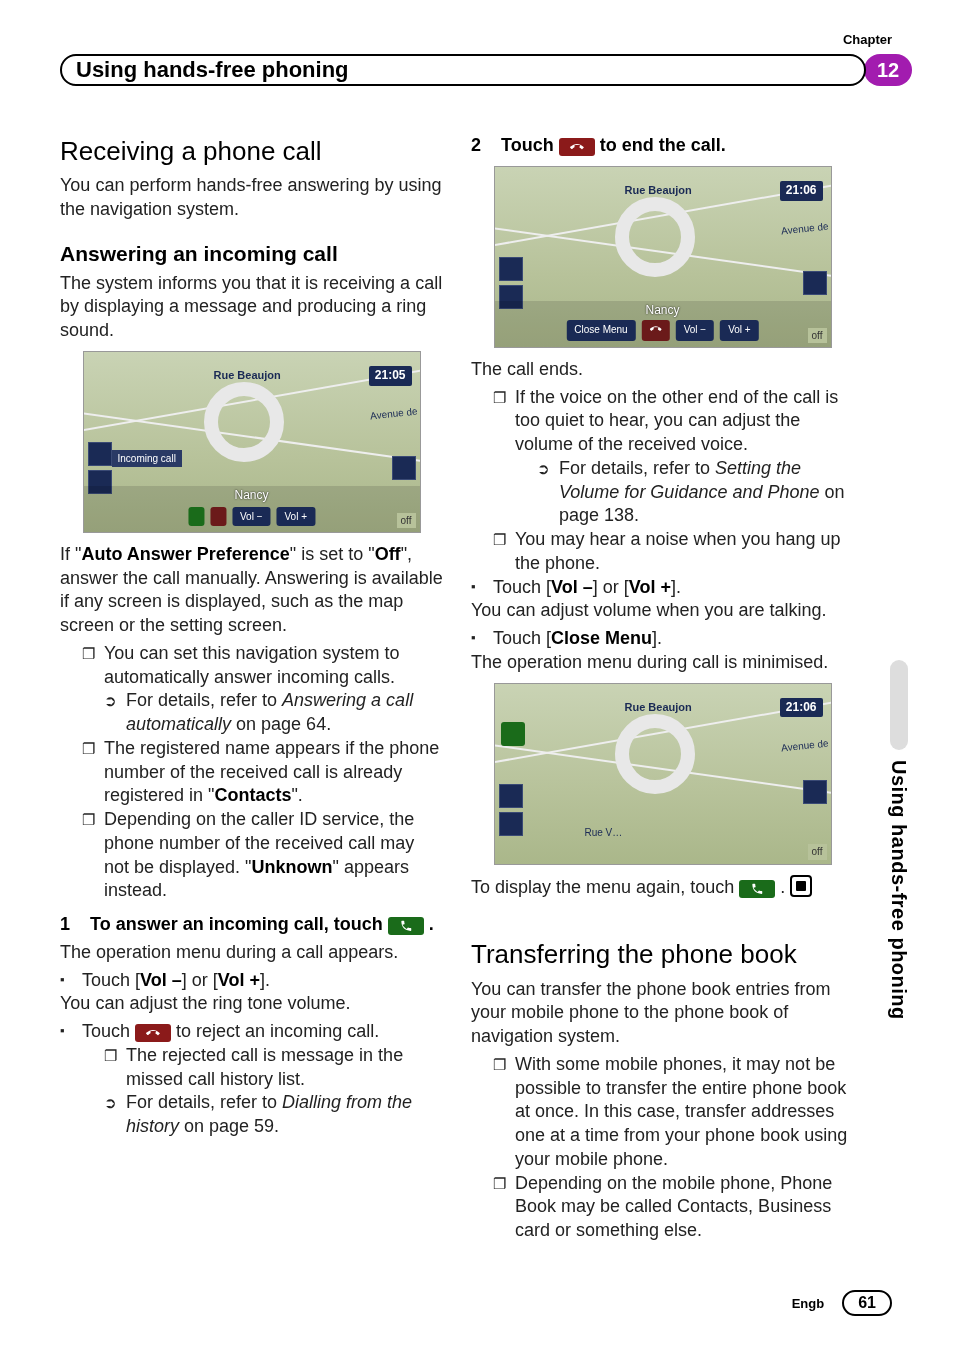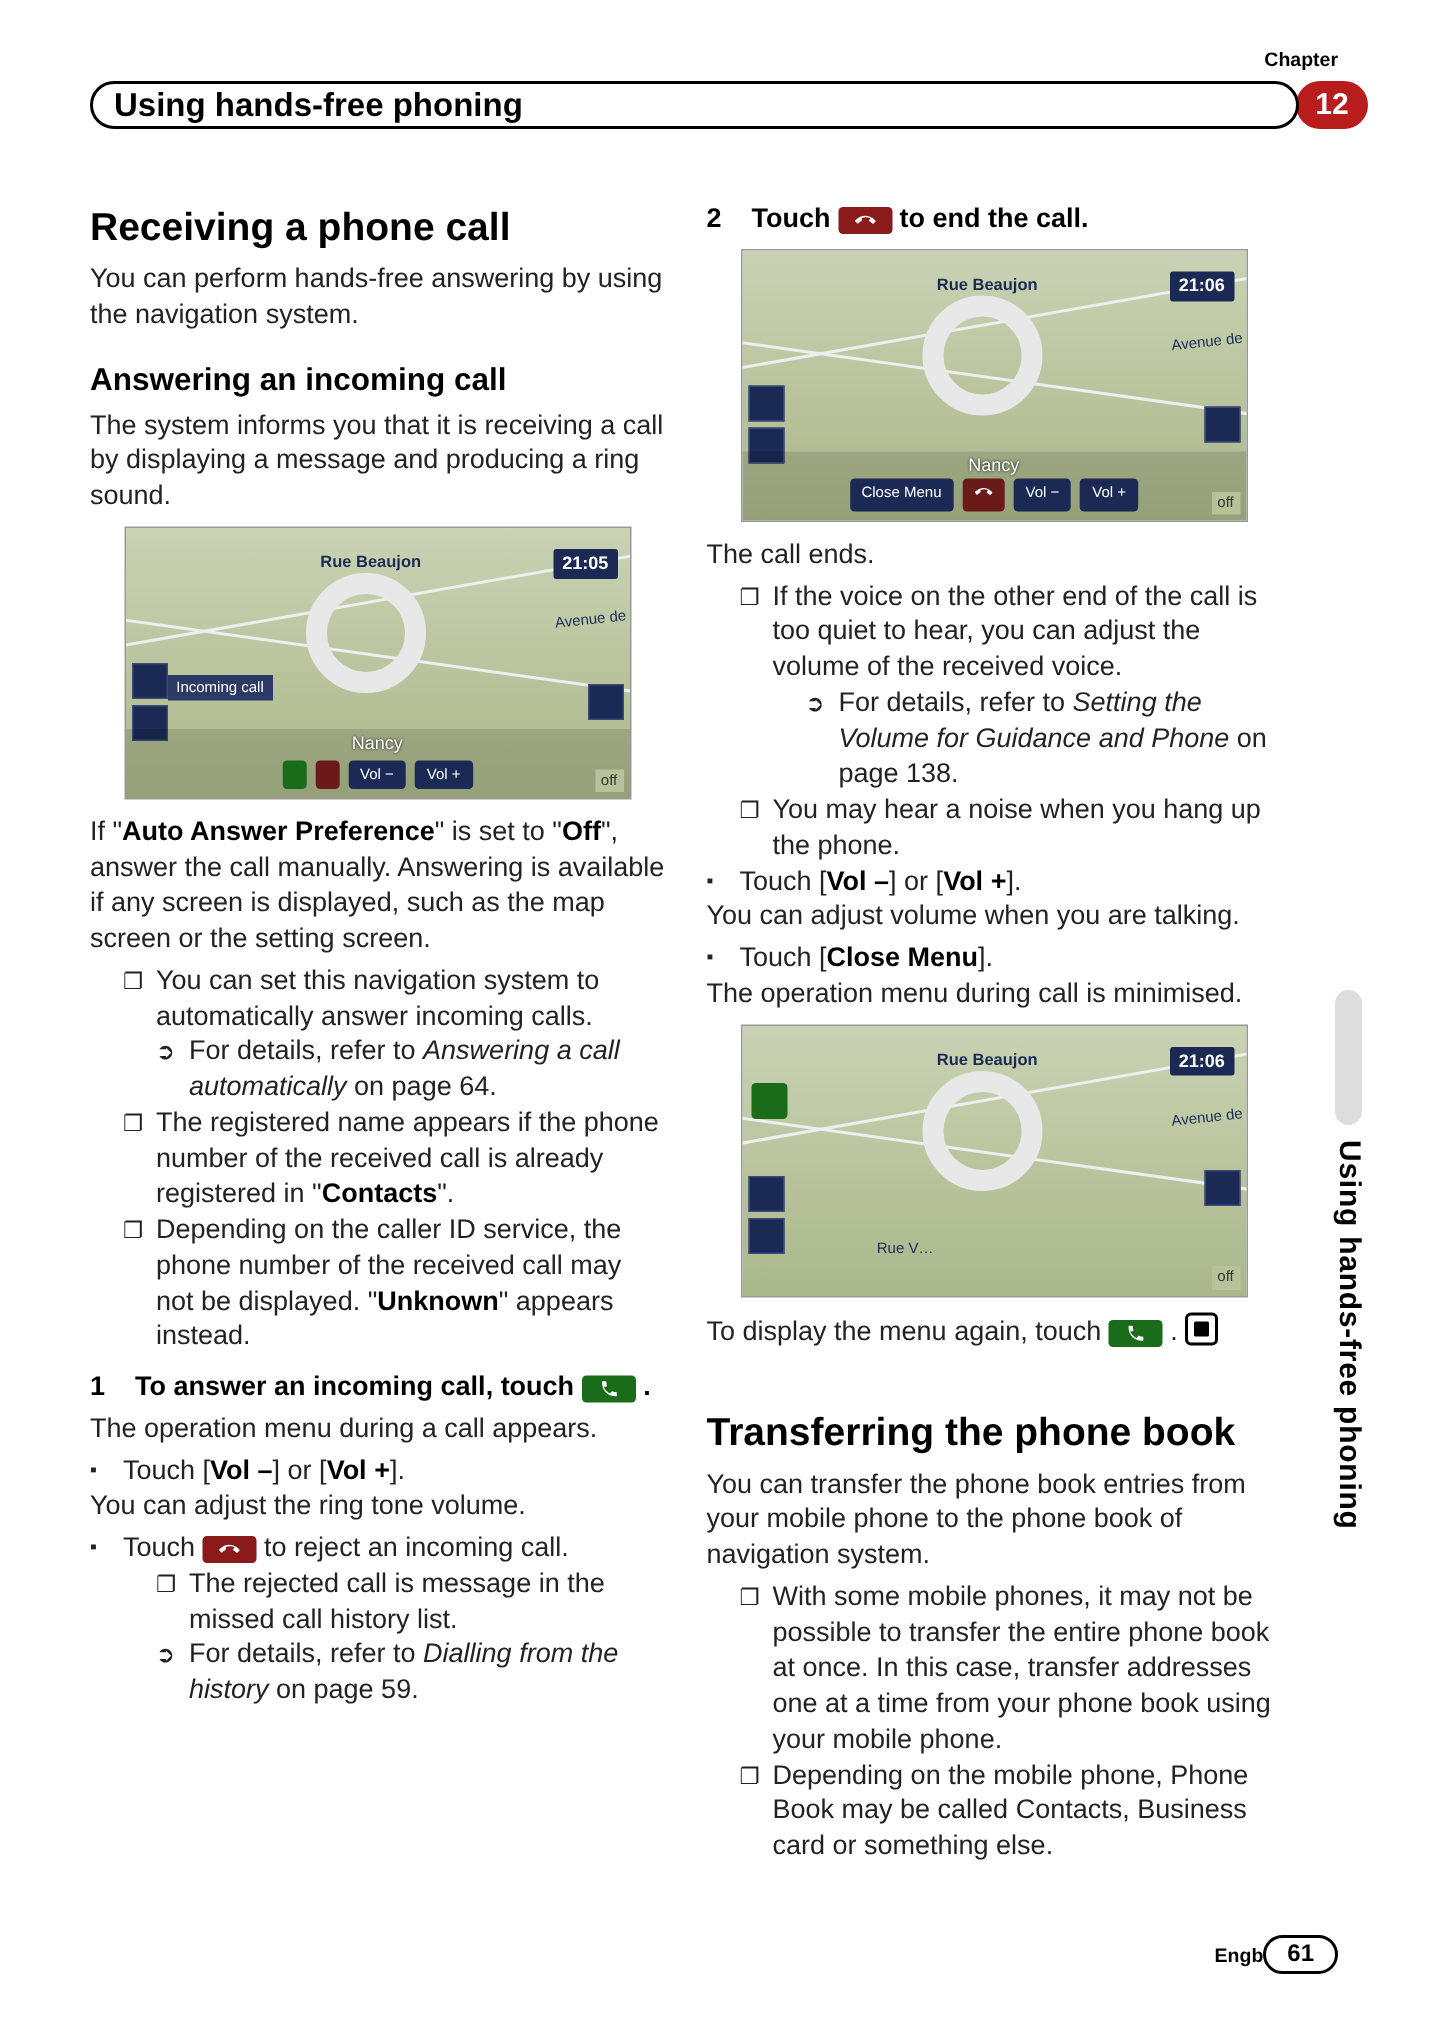--- a/index.html
+++ b/index.html
@@ -26,21 +26,21 @@
     right: 62px;
     font-size: 13px;
     font-weight: bold;
   }
   .chapter-badge {
     position: absolute;
     top: 54px;
     right: 42px;
     width: 48px;
     height: 32px;
-    background: #b91c1c;
+    background: #a21caf;
     border-radius: 16px;
     color: #fff;
     font-weight: bold;
     font-size: 20px;
     display: flex;
     align-items: center;
     justify-content: center;
     margin-left: 44px;
   }
   .header-title-wrap {
@@ -71,21 +71,21 @@
     gap: 28px;
   }
   .col {
     flex: 1 1 50%;
     font-size: 18px;
     line-height: 1.32;
     color: #222;
   }
   .h1 {
     font-size: 26px;
-    font-weight: 700;
+    font-weight: 400;
     color: #000;
     margin: 0 0 6px 0;
   }
   .h2 {
     font-size: 21px;
     font-weight: 800;
     color: #000;
     margin: 18px 0 4px 0;
   }
   p { margin: 0 0 4px 0; }
@@ -265,21 +265,21 @@
     font-weight: 800;
     letter-spacing: 0.5px;
   }
   
   .footer {
     position: absolute;
     bottom: 36px;
     right: 62px;
     display: flex;
     align-items: center;
-    gap: 0;
+    gap: 18px;
   }
   .footer .engb { font-size: 13px; font-weight: bold; }
   .footer .pagepad {
     border: 2px solid #000;
     border-radius: 14px;
     padding: 2px 14px;
     font-size: 16px;
     font-weight: bold;
   }
 </style>

